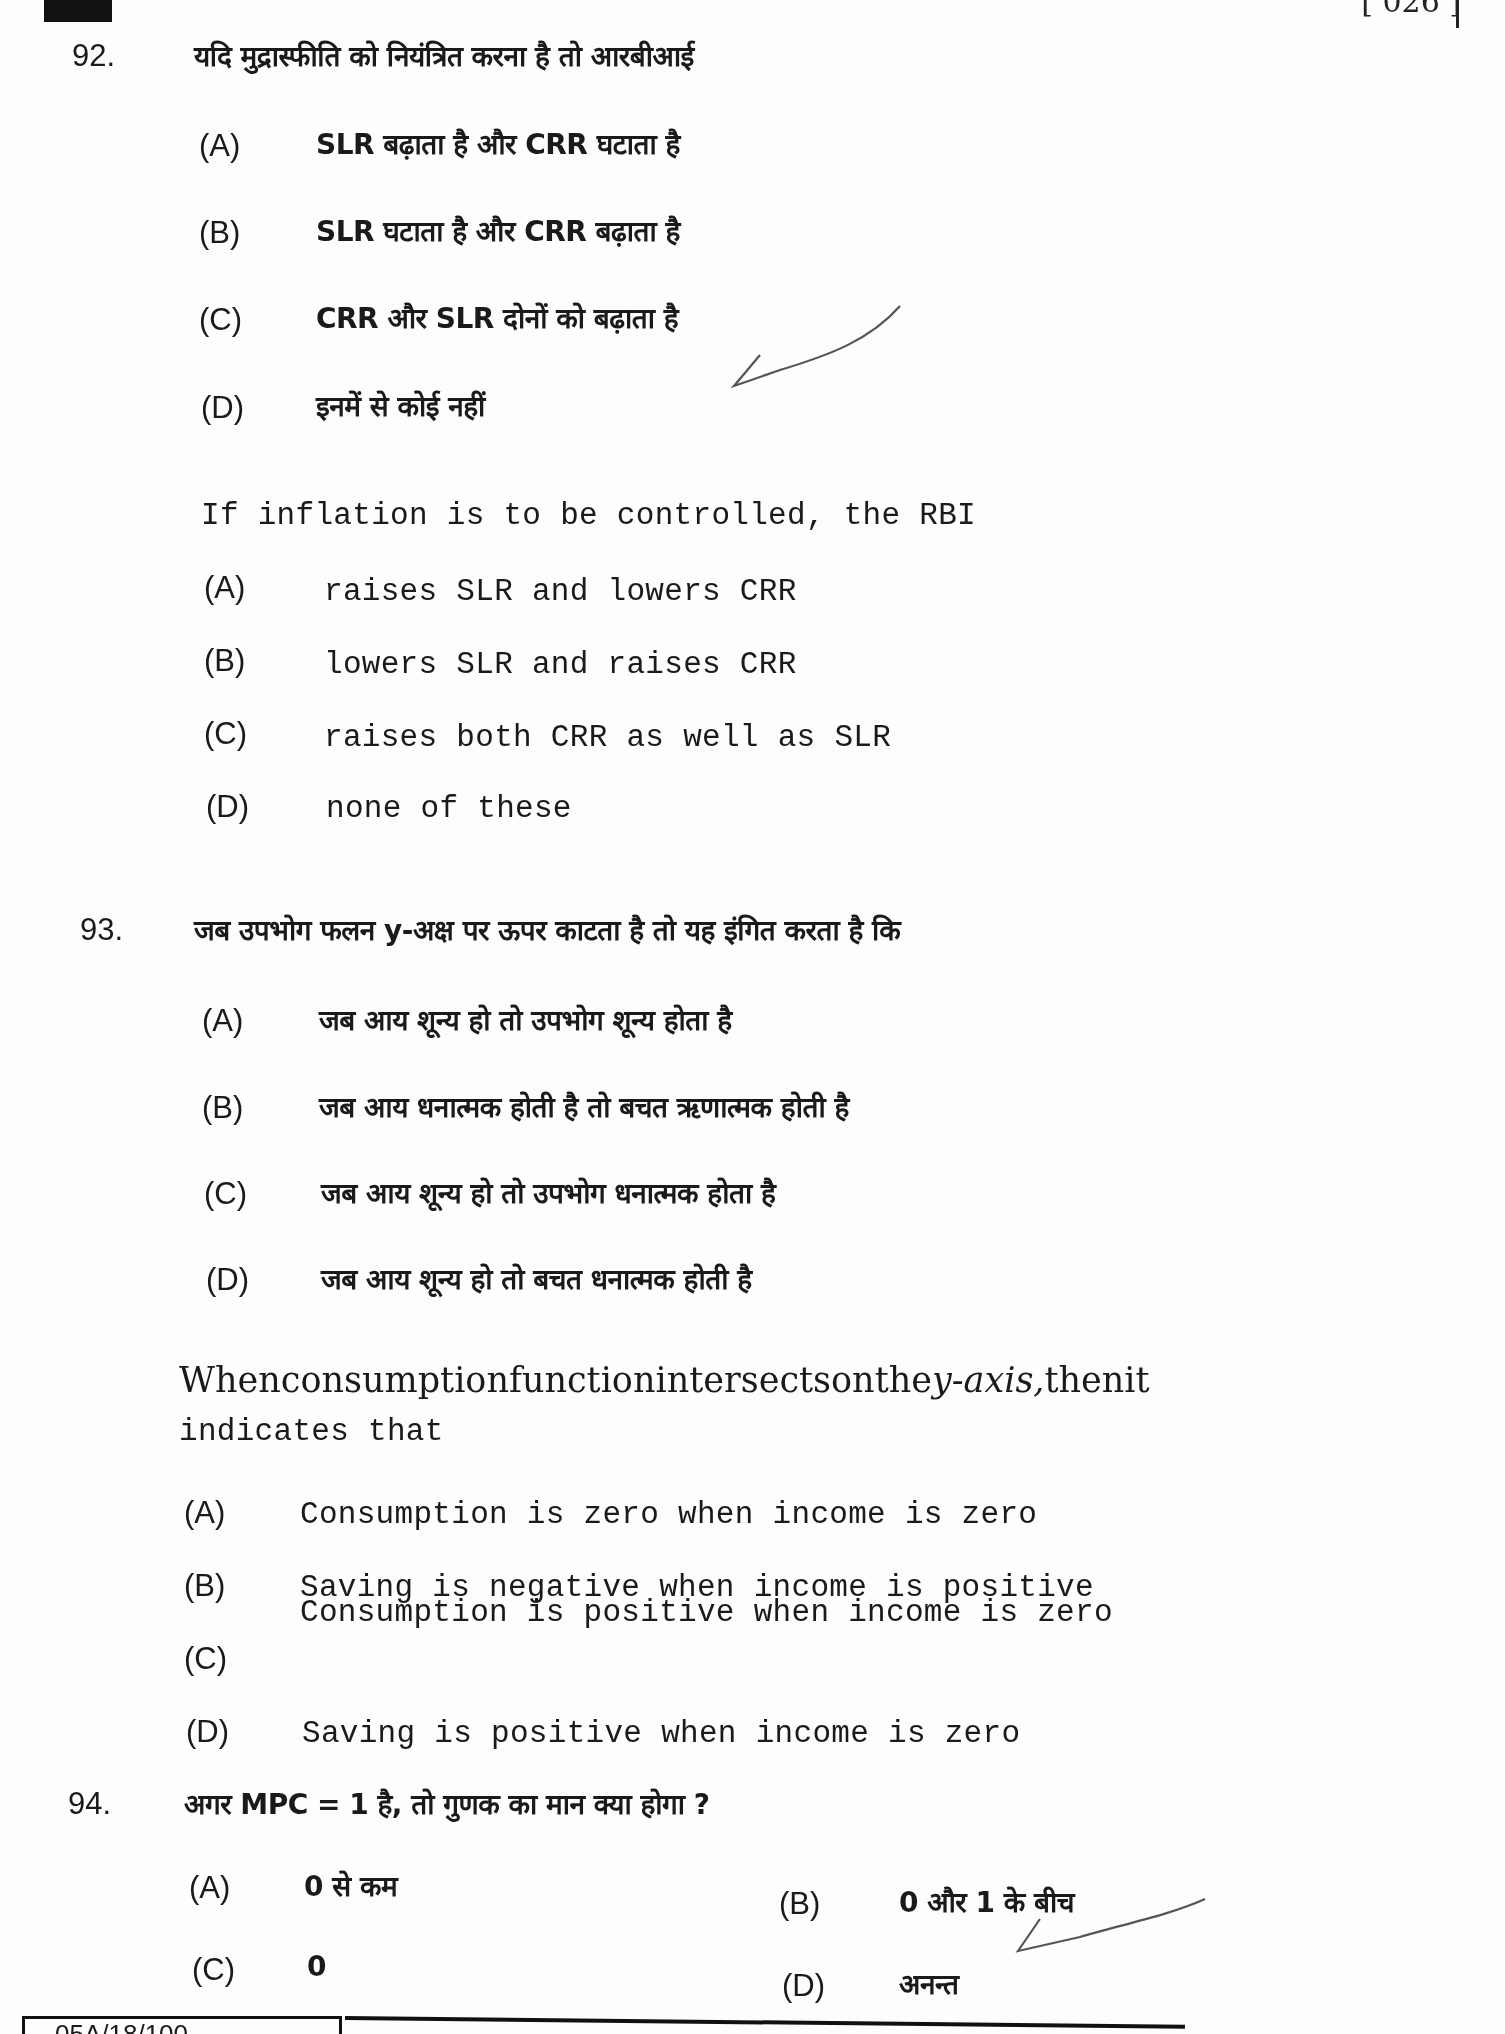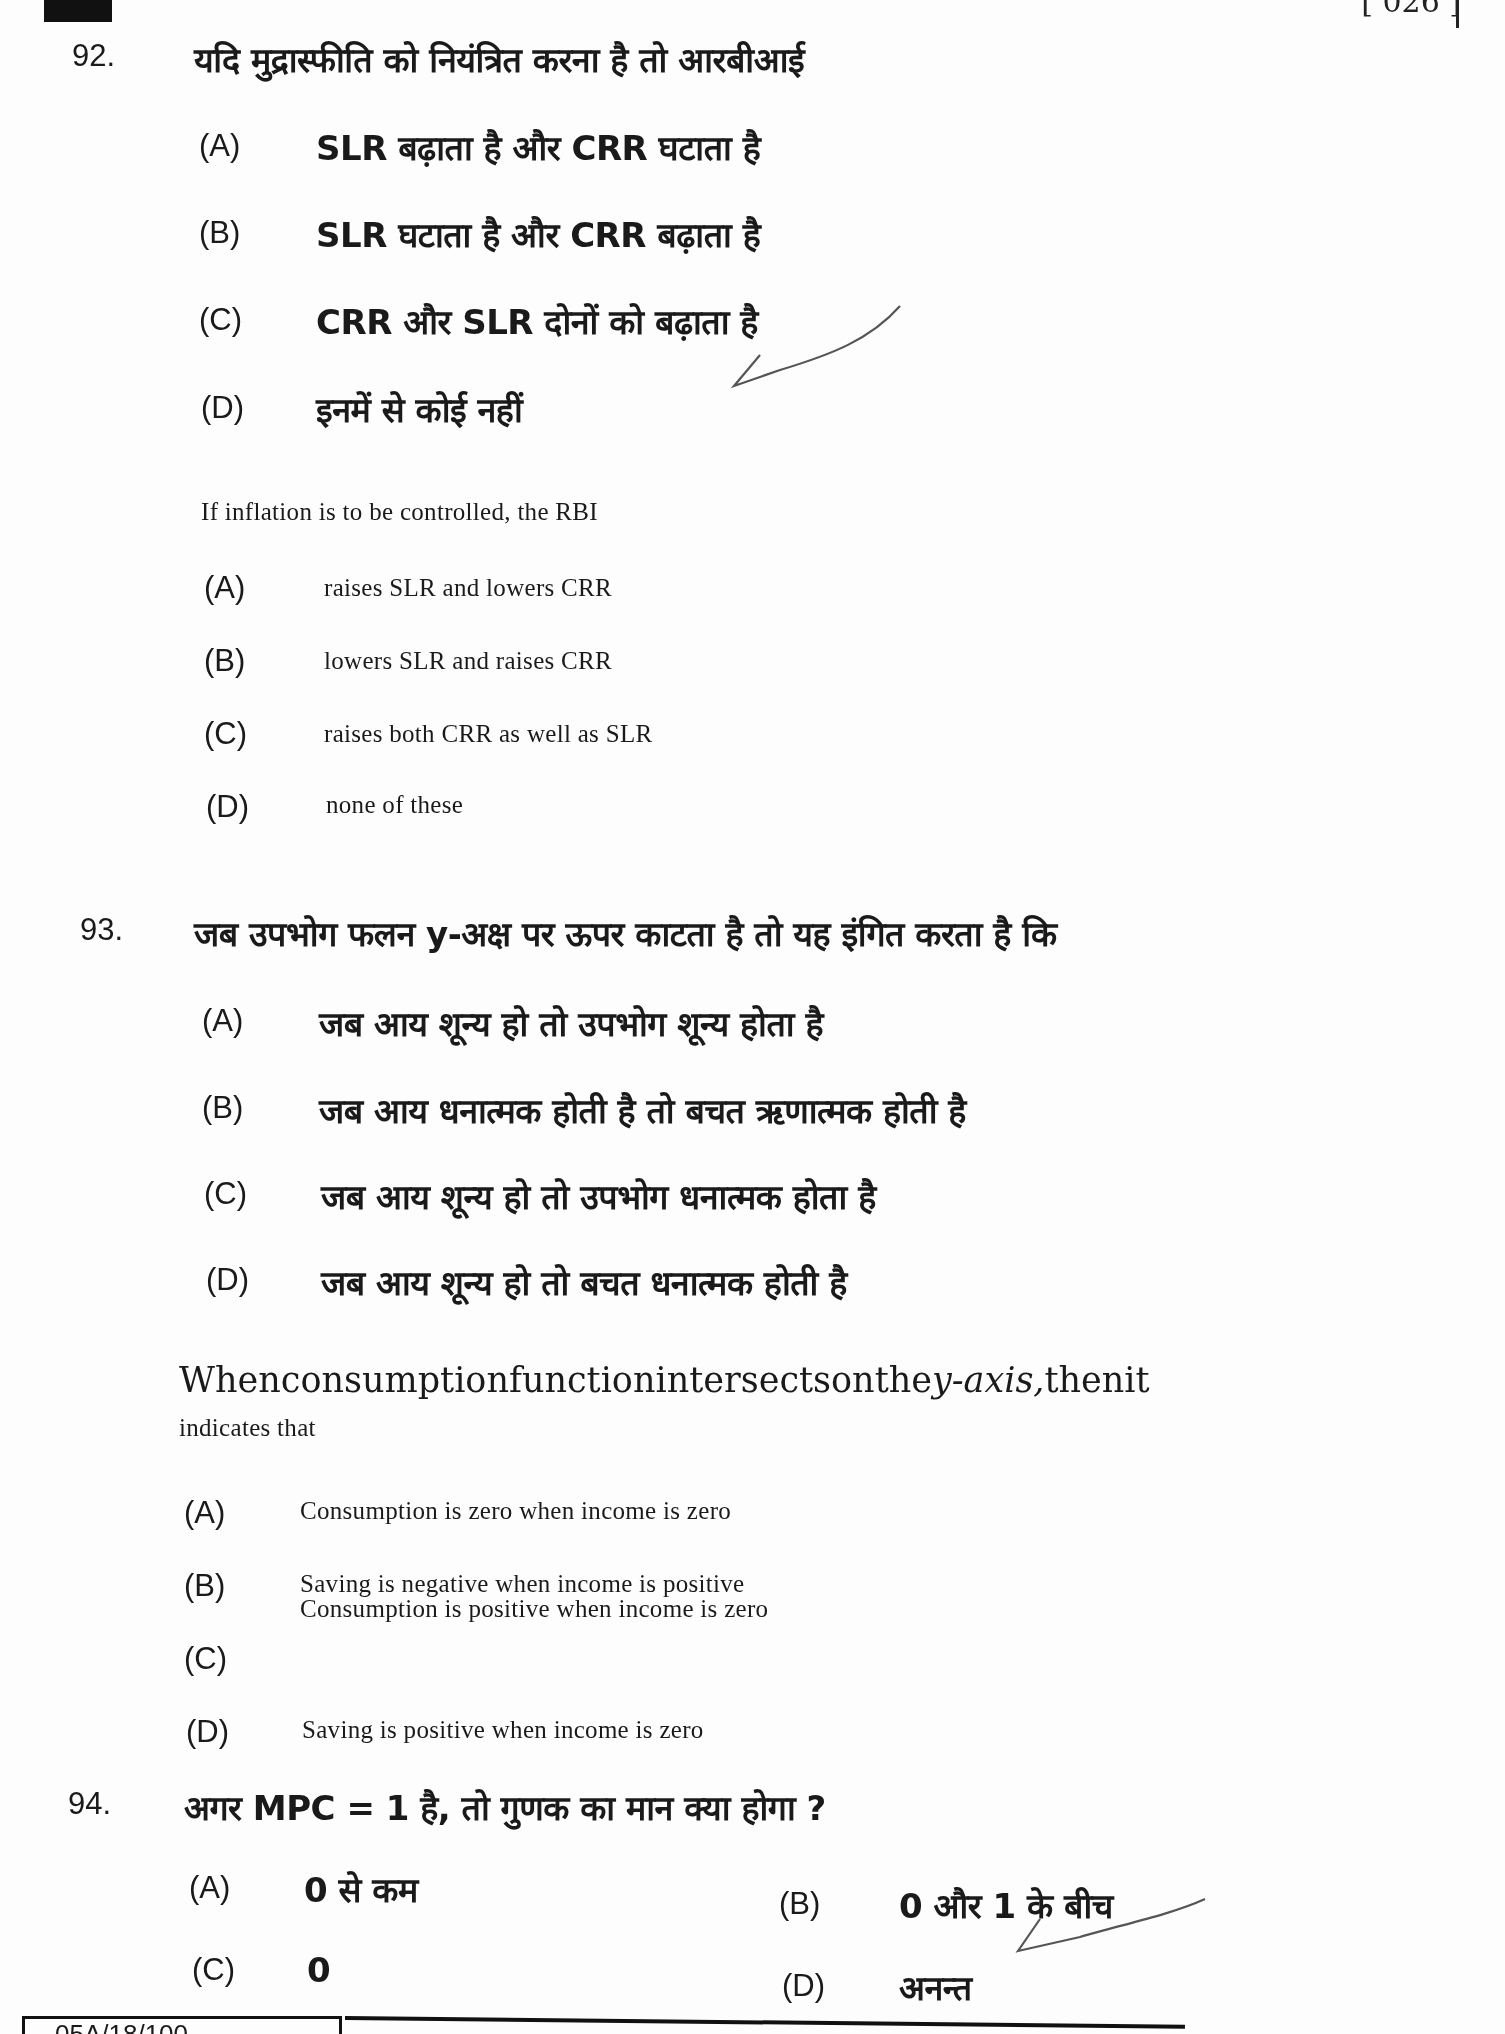--- a/index.html
+++ b/index.html
@@ -3,23 +3,23 @@
 <meta charset="utf-8">
 <style>
   html, body { margin:0; padding:0; }
   body { width:1505px; height:2034px; background:#fdfdfd; position:relative; overflow:hidden;
          font-family:"DejaVu Serif", serif; color:#1a1a1a; }
   .abs { position:absolute; white-space:nowrap;margin-left:44px; }
   .corner-block { position:absolute; left:44px; top:0; width:68px; height:22px; background:#111; }
   .page-no { position:absolute; right:44px; top:-16px; font-size:30px; color:#222; }
   .page-no-bar { position:absolute; left:1456px; top:0; width:3px; height:28px; background:#222; }
   .qnum { font-size:31px; font-family:"Liberation Sans", sans-serif; }
-  .hi { font-size:34px; font-family:"DejaVu Sans", sans-serif; font-weight:bold; letter-spacing:-0.5px; }
+  .hi { font-size:28px; font-family:"DejaVu Sans", sans-serif; font-weight:bold; letter-spacing:-0.5px; }
   .opt-label { font-size:31px; font-family:"Liberation Sans", sans-serif; }
-  .en { font-size:25px; font-family:Liberation Serif, serif; letter-spacing:0.3px; }
+  .en { font-size:31px; font-family:Liberation Mono, monospace; letter-spacing:0.3px; }
   .en-just { font-size:35px; font-family:"DejaVu Serif", serif; display:flex; justify-content:flex-start; width:1310px; }
   .tick { position:absolute; }
   .bottom-box { position:absolute; left:22px; top:2016px; width:320px; height:40px; border:3px solid #111; font-size:26px;
                 font-family:"Liberation Sans", sans-serif; padding-left:30px; box-sizing:border-box; }
   .bottom-line { position:absolute; left:345px; top:2016px; width:840px; height:4px; background:#111; transform:rotate(0.6deg); transform-origin:left; }
 </style>
 </head>
 <body>
 
 <div class="corner-block"></div>

